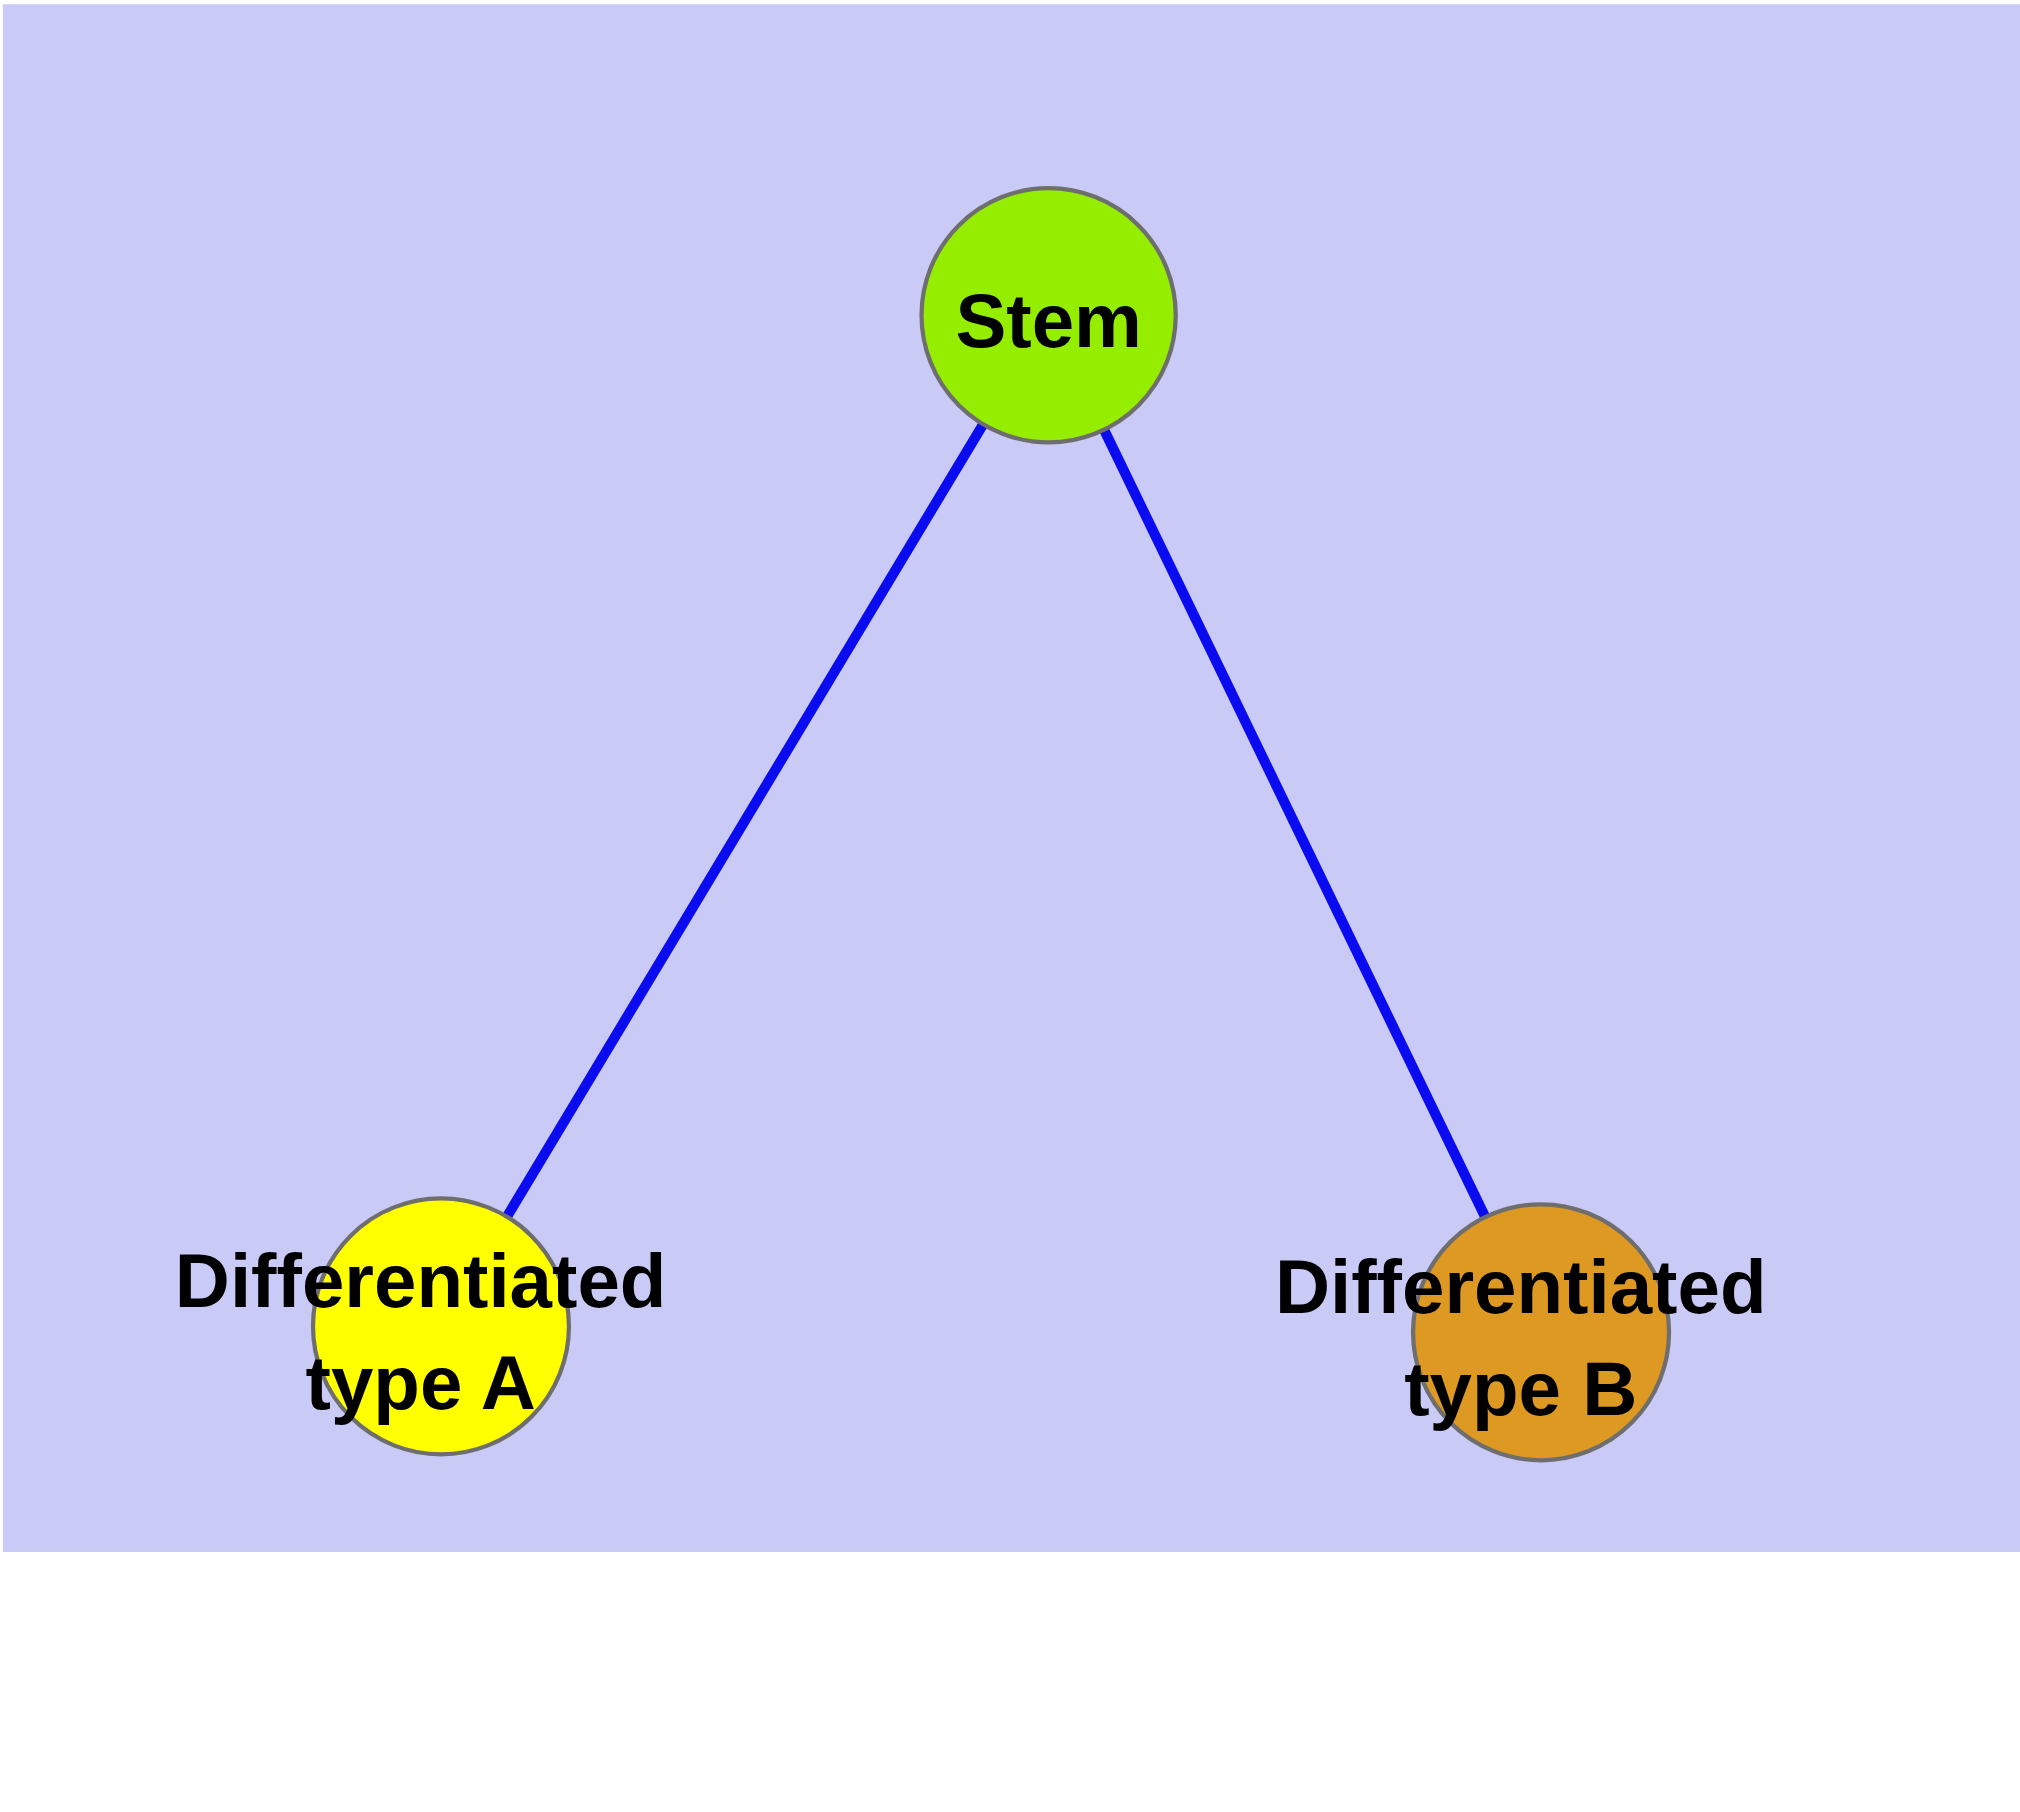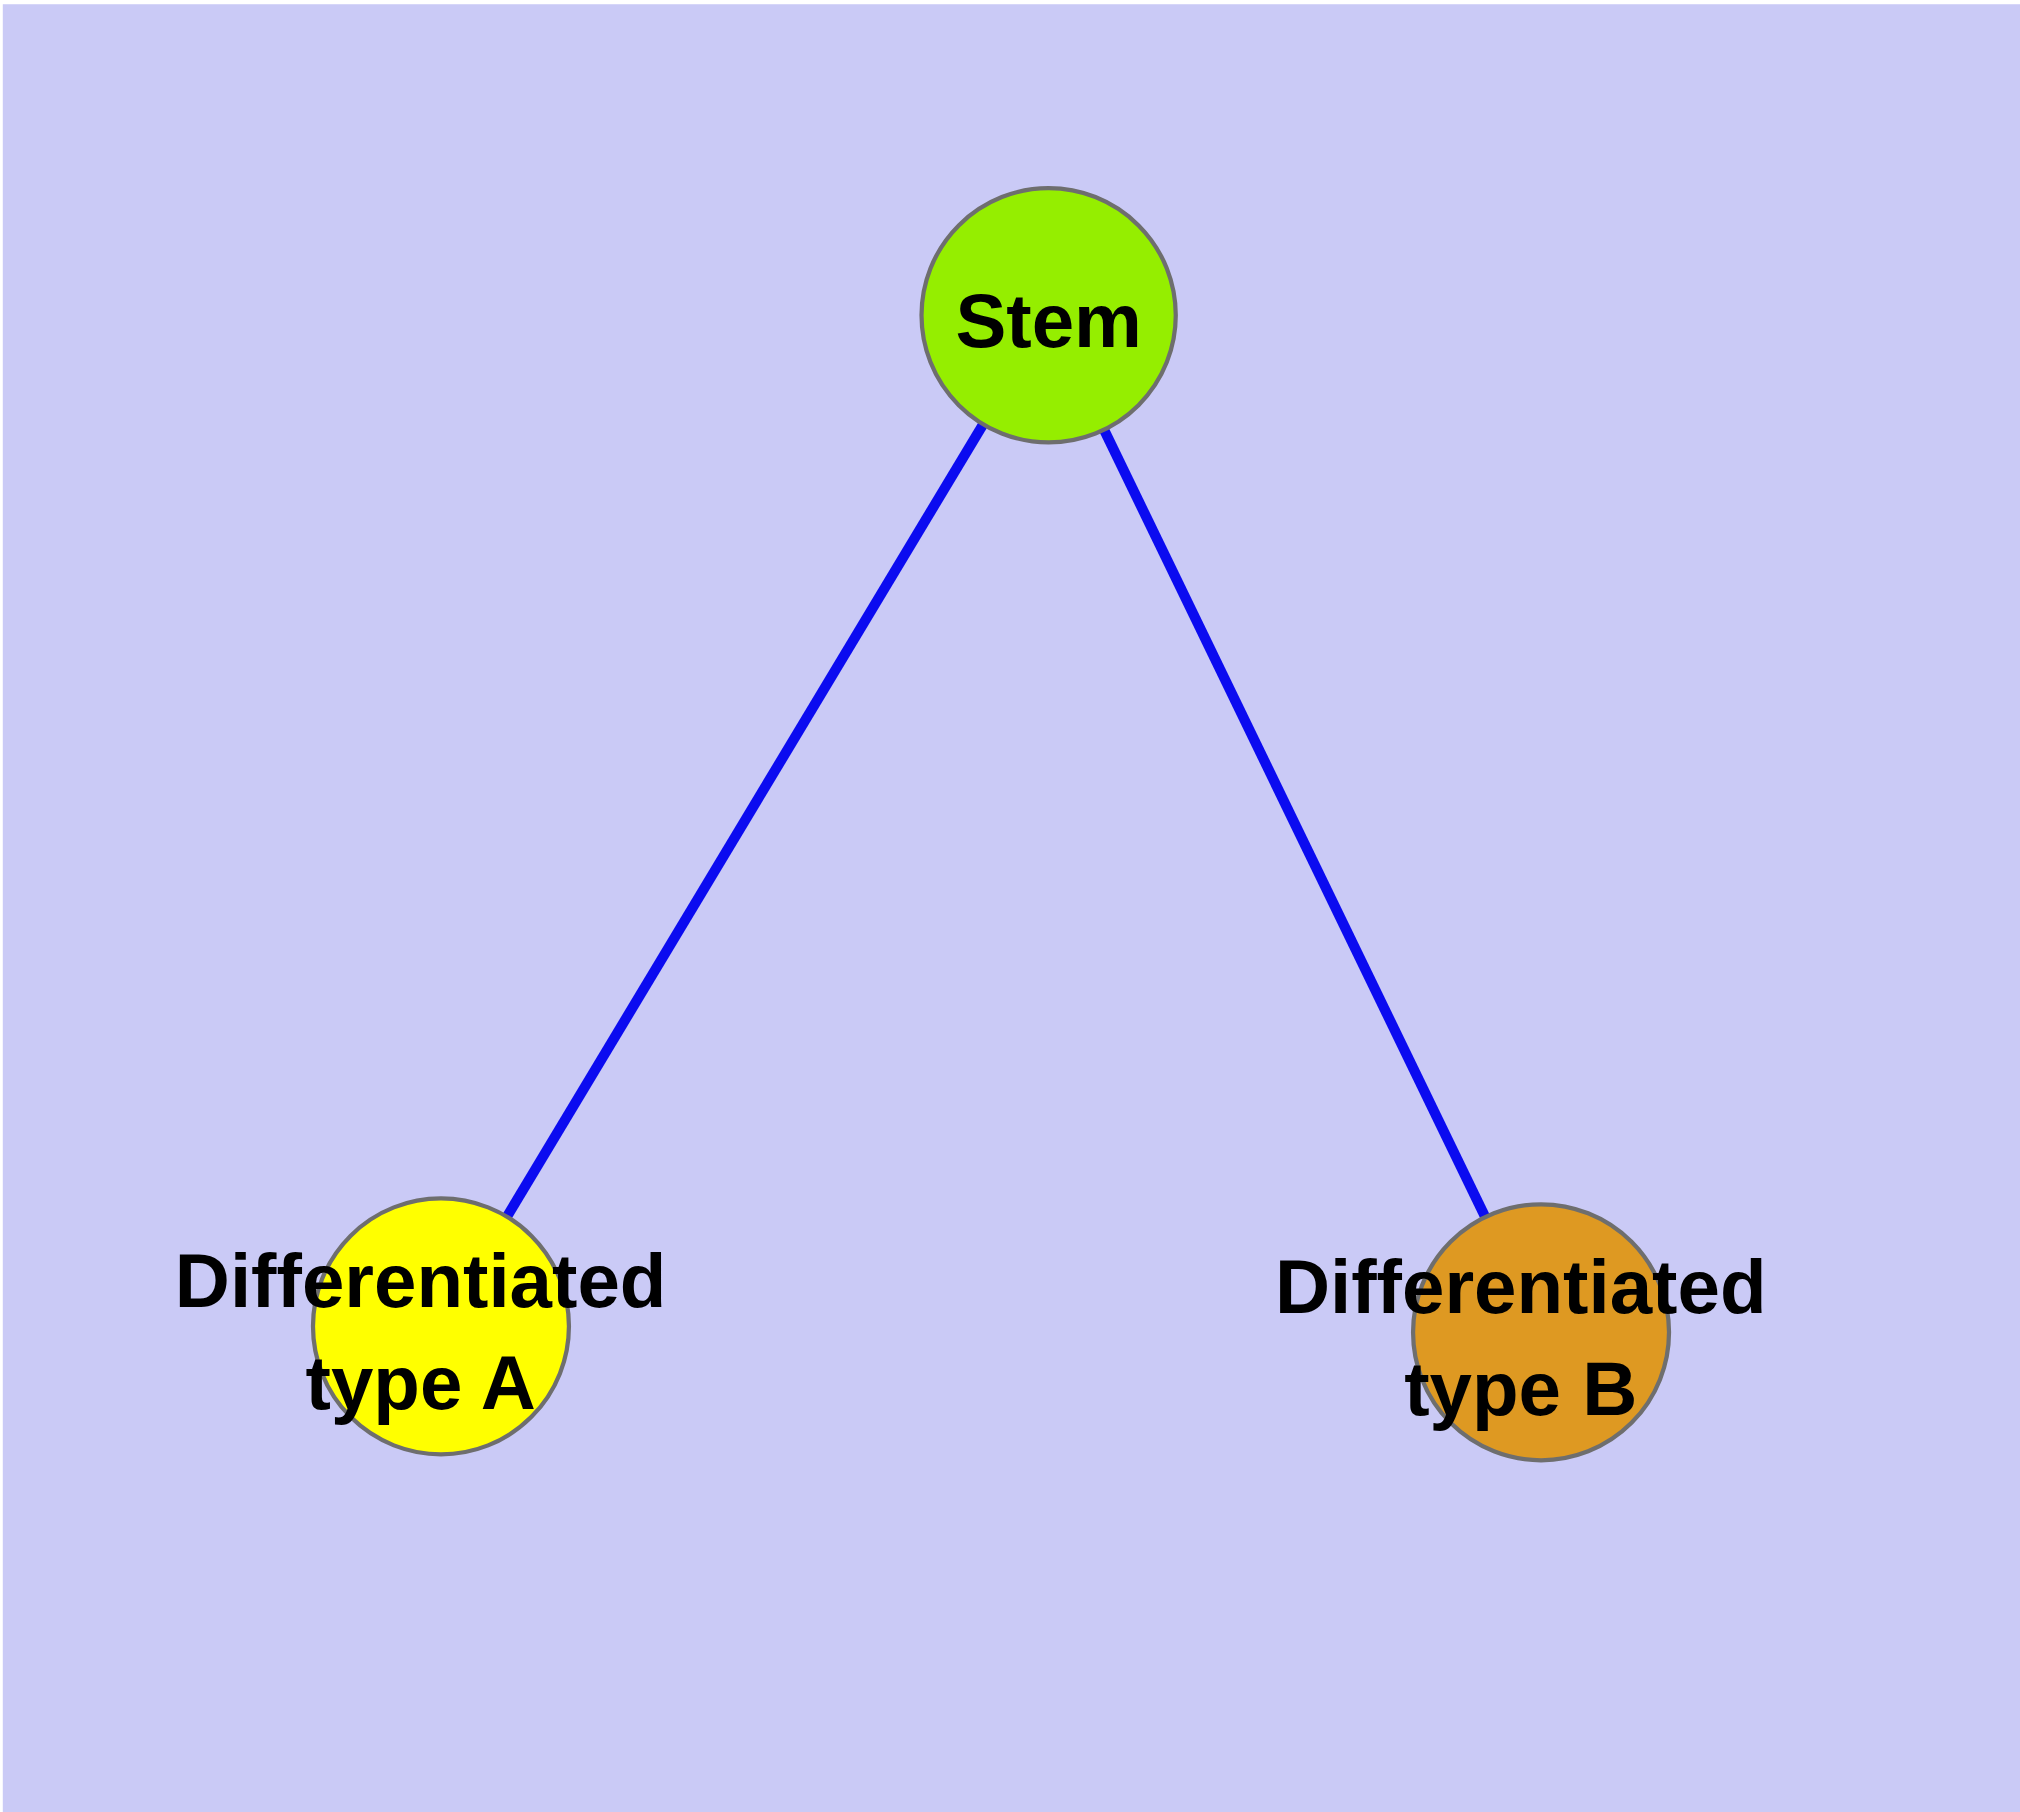--- a/index.html
+++ b/index.html
@@ -3,21 +3,21 @@
 <meta charset="utf-8">
 <style>
   html, body {
     margin: 0;
     padding: 0;
     background: #ffffff;
   }
   .figure {
     position: relative;
     width: 2021px;
-    height: 1812px;
+    height: 1552px;
     overflow: hidden;
     font-family: "Liberation Sans", sans-serif;
   }
   .figure svg {
     position: absolute;
     inset: 0;
     display: block;
   }
   .node-label {
     font-family: "Liberation Sans", sans-serif;

